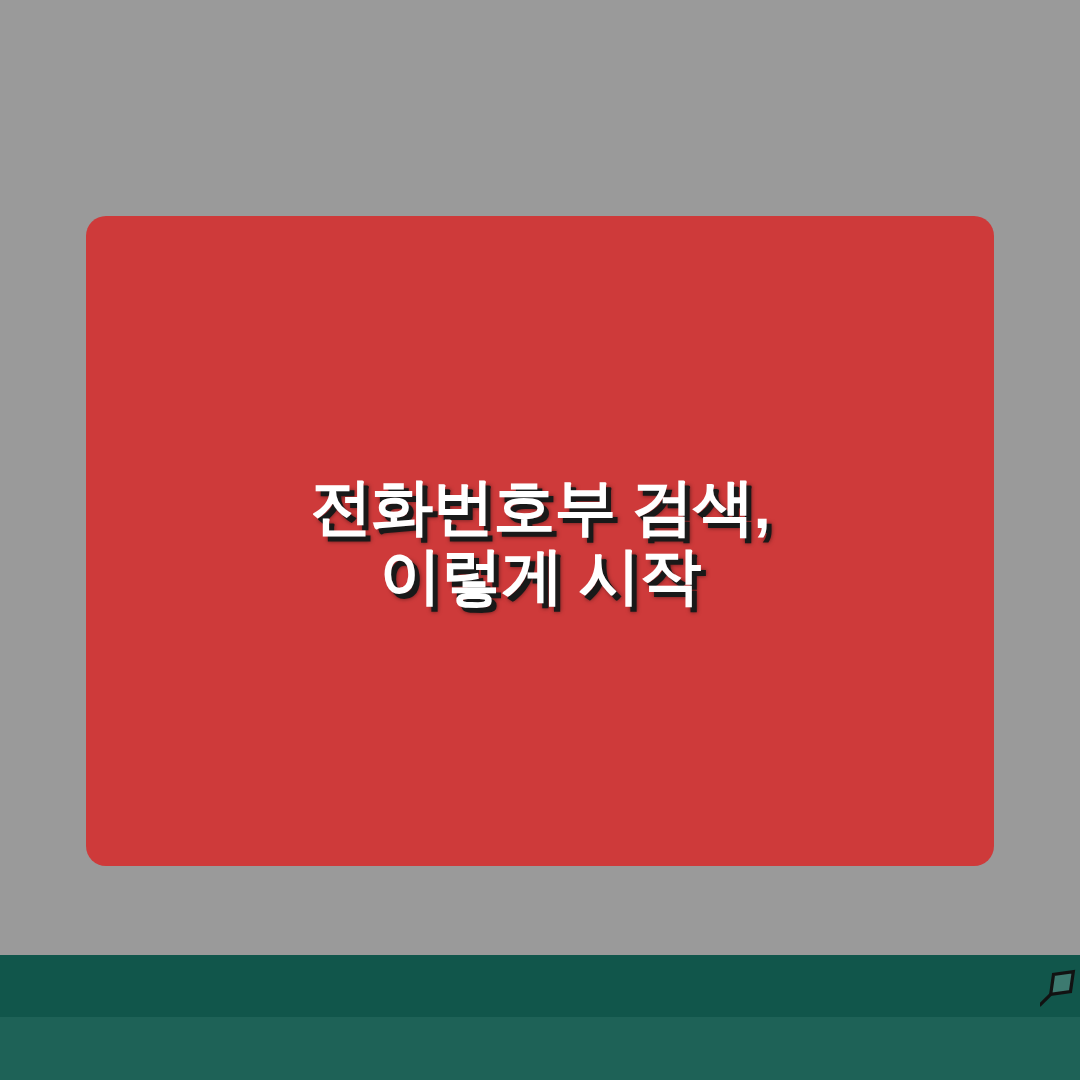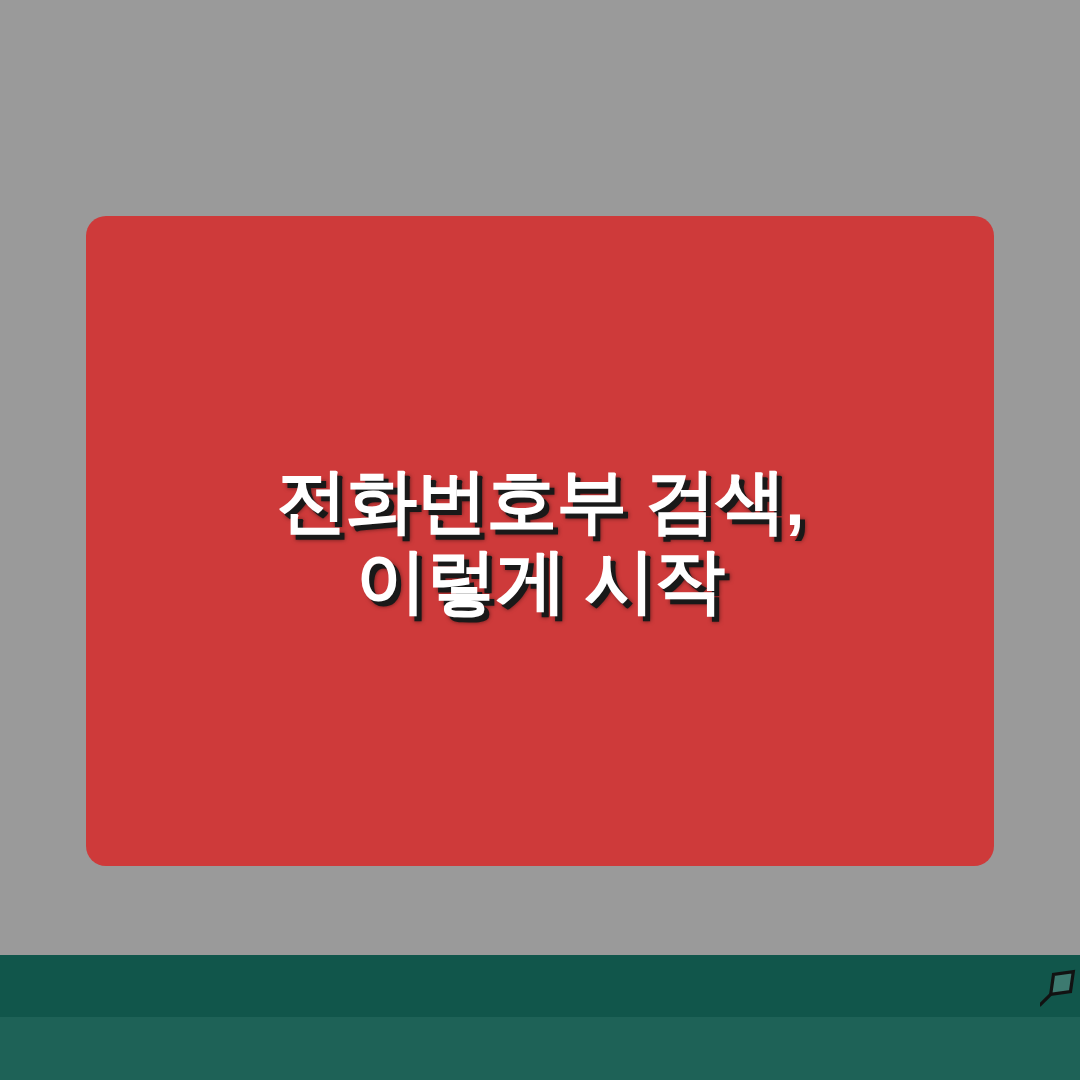--- a/index.html
+++ b/index.html
@@ -39,21 +39,21 @@
     transform: translateY(-50%);
     text-align: center;
     padding: 0 34px;
     box-sizing: border-box;
   }
   #title-text {
     display: block;
     color: #ffffff;
     font-family: "Liberation Sans", sans-serif;
     font-weight: bold;
-    font-size: 71px;
+    font-size: 62px;
     line-height: 1.12;
     letter-spacing: -1px;
     white-space: pre-line;
     text-shadow:
       5px 5px 0 #191919,
       5px 5px 4px rgba(0,0,0,0.55);
   }
 
   
   #bottom-bar-upper {

